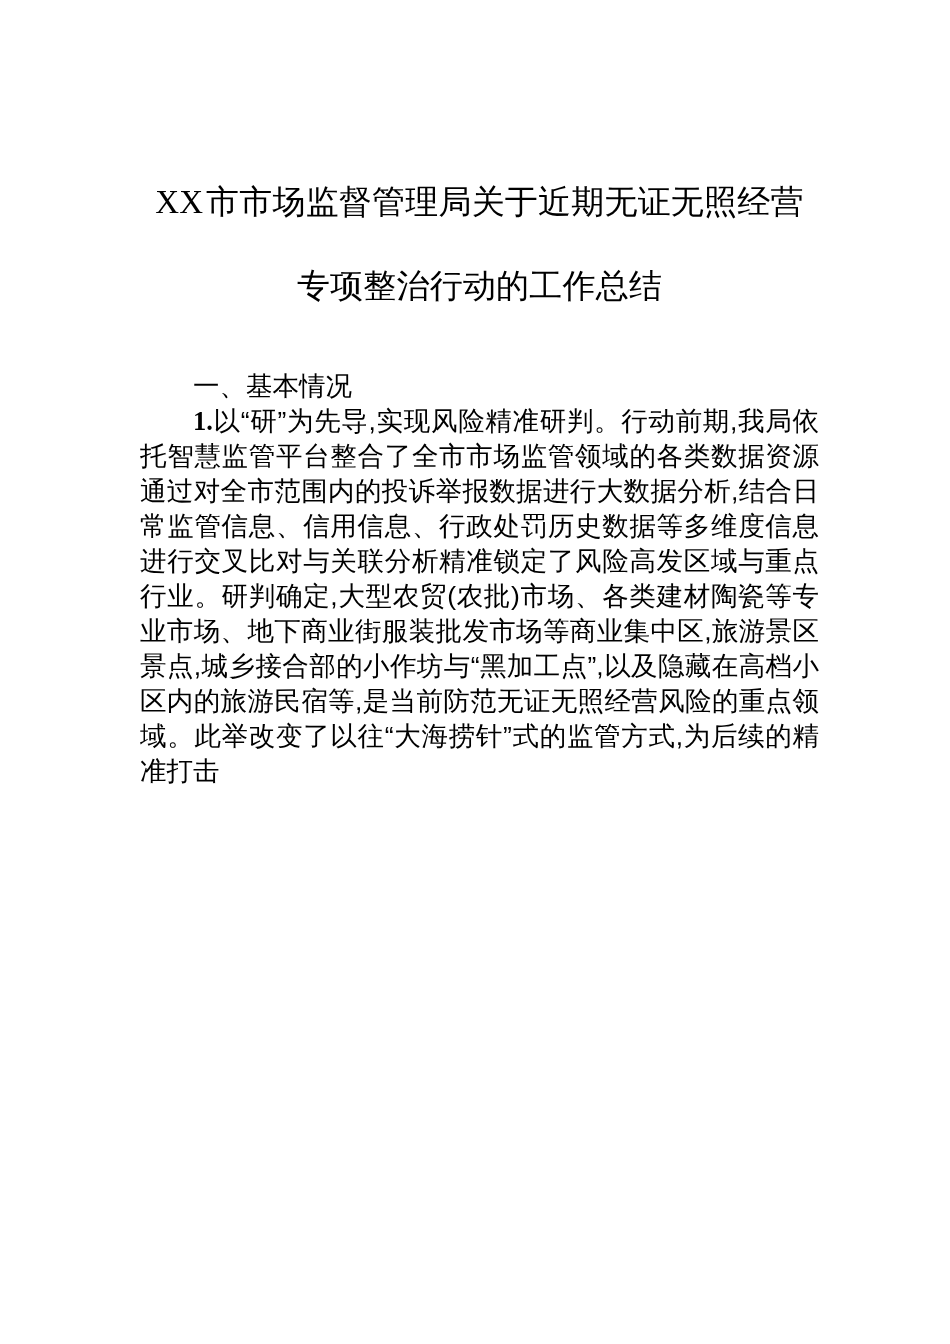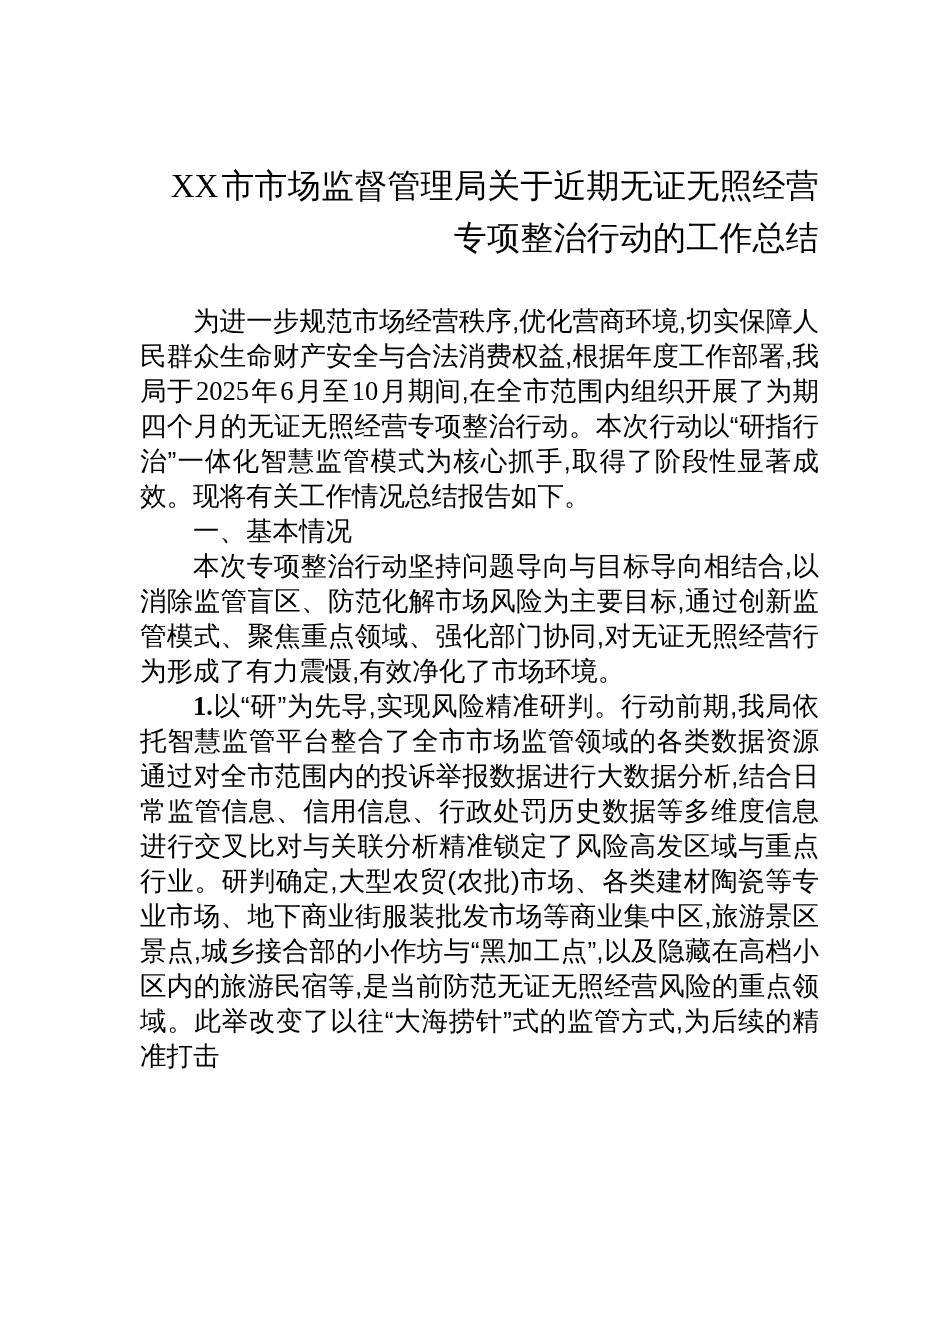--- a/index.html
+++ b/index.html
@@ -32,22 +32,22 @@
     width: 679px;
   }
 
   
   .doc-title {
     margin: 0;
     padding: 0;
     font-family: "Liberation Sans", "DejaVu Sans", sans-serif;
     font-weight: 400;
     font-size: 33px;
-    line-height: 51px;
-    text-align: right;
+    line-height: 84px;
+    text-align: center;
     letter-spacing: 0.2px;
     word-break: break-all;
     white-space: normal;
   }
   .doc-title .latin {
     font-family: "Liberation Serif", "DejaVu Serif", serif;
     font-weight: 400;
     letter-spacing: 0px;
     padding-right: 3px;
   }
@@ -103,25 +103,23 @@
 
 <div class="page">
   <div class="content">
 
     <div class="title-block">
       <h1 class="doc-title"><span class="latin">XX</span><span>市市场监督管理局关于近期无证无照经营专项整治行动的工作总结</span></h1>
     </div>
 
     <div class="body-block">
 
-      <p class="para indent"><span>为进一步规范市场经营秩序,优化营商环境,切实保障人民群众生命财产安全与合法消费权益,根据年度工作部署,我局于</span><span class="num">2025</span><span>年</span><span class="num">6</span><span>月至</span><span class="num">10</span><span>月期间,在全市范围内组织开展了为期四个月的无证无照经营专项整治行动。本次行动以“研指行治”一体化智慧监管模式为核心抓手,取得了阶段性显著成效。现将有关工作情况总结报告如下。</span></p>
 
       <p class="para heading">一、基本情况</p>
 
-      <p class="para indent">本次专项整治行动坚持问题导向与目标导向相结合,以消除监管盲区、防范化解市场风险为主要目标,通过创新监管模式、聚焦重点领域、强化部门协同,对无证无照经营行为形成了有力震慑,有效净化了市场环境。</p>
 
 
 
       <p class="para indent clip-bottom"><span class="numb">1.</span><span class="b">以“研”为先导,实现风险精准研判。</span><span>行动前期,我局依托智慧监管平台整合了全市市场监管领域的各类数据资源通过对全市范围内的投诉举报数据进行大数据分析,结合日常监管信息、信用信息、行政处罚历史数据等多维度信息进行交叉比对与关联分析精准锁定了风险高发区域与重点行业。研判确定,大型农贸(农批)市场、各类建材陶瓷等专业市场、地下商业街服装批发市场等商业集中区,旅游景区景点,城乡接合部的小作坊与“黑加工点”,以及隐藏在高档小区内的旅游民宿等,是当前防范无证无照经营风险的重点领域。此举改变了以往“大海捞针”式的监管方式,为后续的精准打击</span></p>
 
     </div>
   </div>
 </div>
 
 </body></html>

